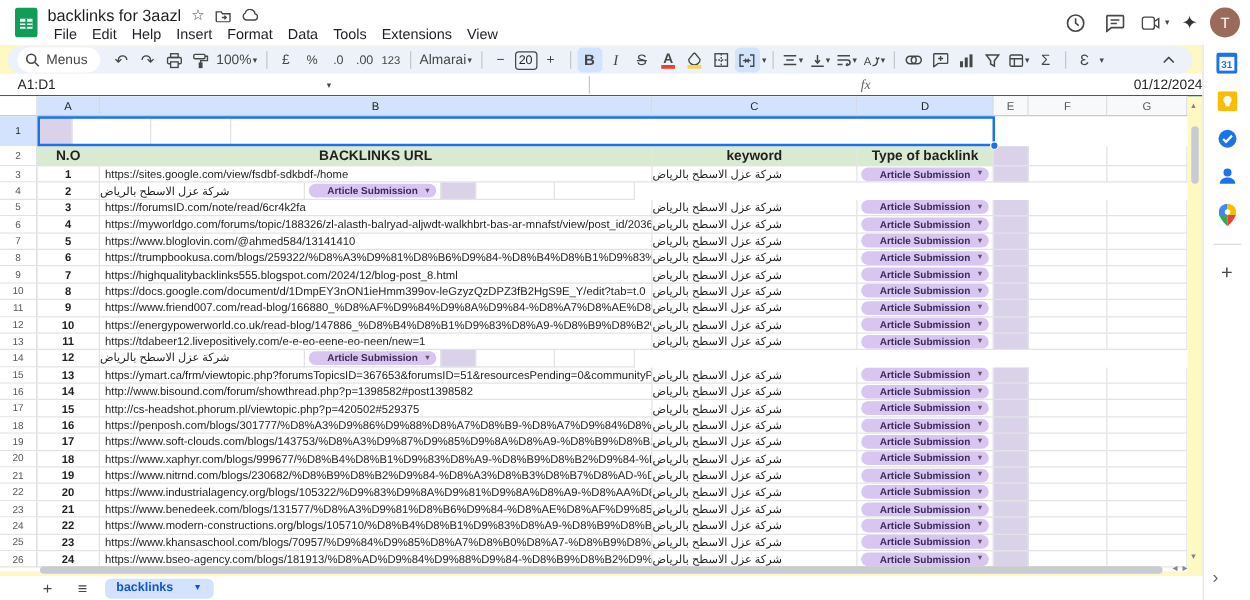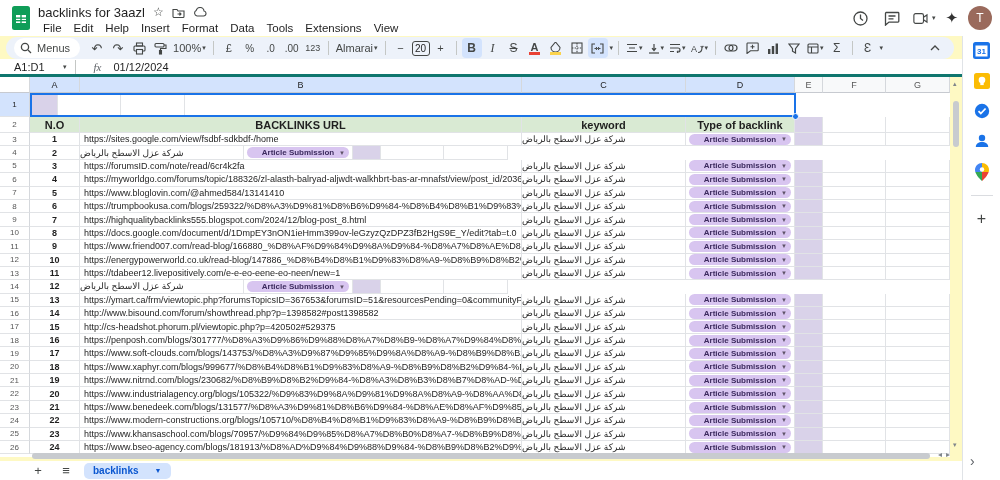--- a/index.html
+++ b/index.html
@@ -38,21 +38,21 @@
   .bld { font-weight:bold; font-size:12px; }
   .itl { font-style:italic; font-family:"Liberation Serif", serif; font-size:12px; }
   .stk { text-decoration:line-through; font-size:12px; }
   .a-color { display:flex; flex-direction:column; align-items:center; line-height:10px; }
   .a-color .A { font-size:11px; font-weight:bold; }
   .a-color .bar { width:11px; height:3px; background:#e94235; }
   .fill-ic .bar { background:#fbd34d; }
   .collapse { position:absolute; right:14px; top:0; height:22px; display:flex; align-items:center; }
 
   
-  .fbar { position:absolute; left:0; top:59px; width:962px; height:18px; background:#fff; display:flex; align-items:center; border-bottom:3px solid #0f766e; }
+  .fbar { position:absolute; left:0; top:59px; width:962px; height:18px; background:#fff; display:flex; align-items:center; border-bottom:1px solid #0f766e;justify-content:space-between; }
   .namebox { width:62px; font-size:11px; padding-left:14px; color:#1f1f1f; }
   .fx { font-style:italic; font-family:"Liberation Serif", serif; color:#5f6368; font-size:11px; margin:0 12px 0 10px; }
   .fval { font-size:11px; color:#1f1f1f; }
 
   
   :root { --gl:#e1e3e6; }
   .grid { position:absolute; left:0; top:77px; width:950px; height:380px; overflow:hidden; background:#fff; }
   .hdr-row { display:flex; height:16px; }
   .hdr-cell { flex:none; border-right:1px solid #d5d8dc; border-bottom:1px solid #c7cad0; font-size:9px; color:#575757; display:flex; align-items:center; justify-content:center; background:#f8f9fa; }
   .hdr-cell.sel { background:var(--hdr-sel); color:#1f1f1f; }

